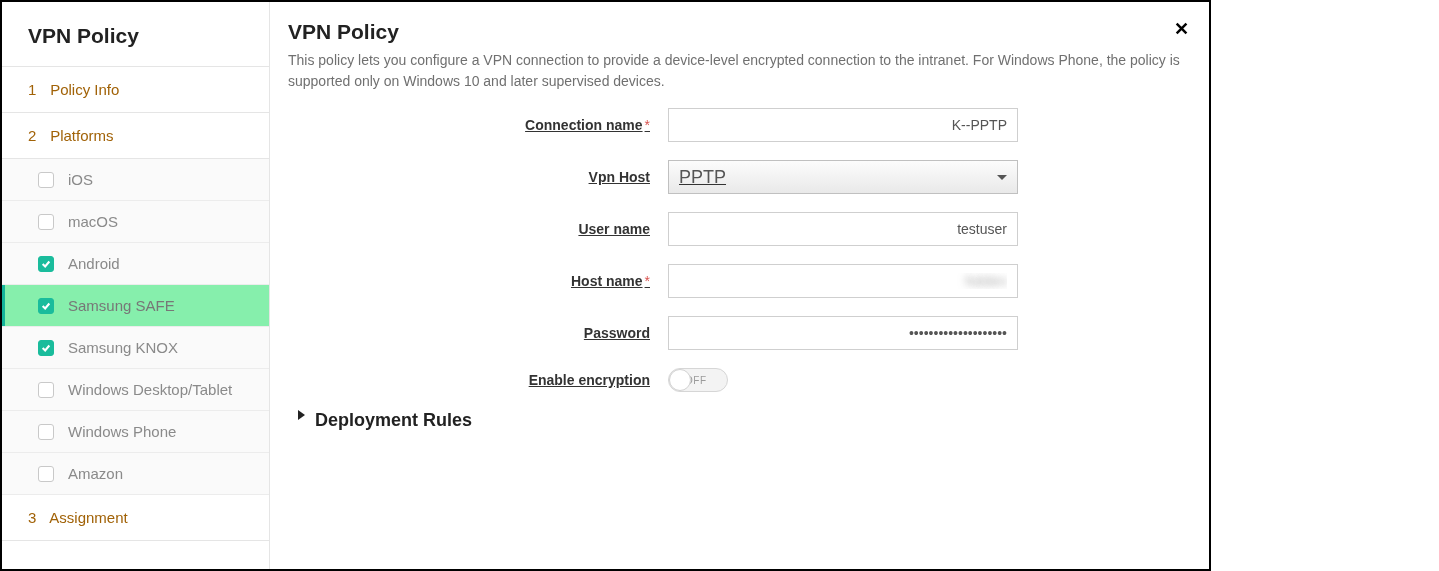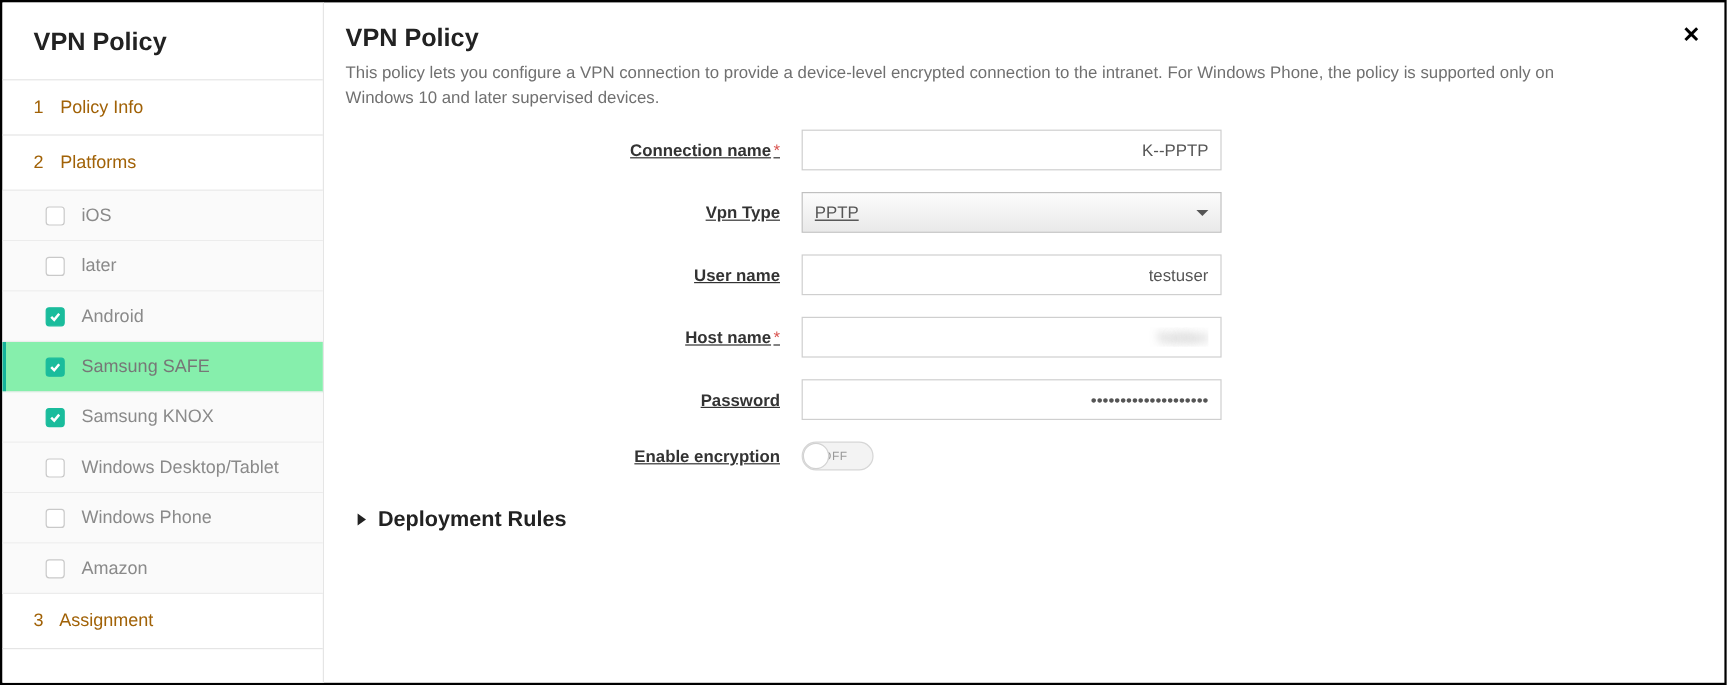--- a/index.html
+++ b/index.html
@@ -3,21 +3,21 @@
 <meta charset="utf-8">
 <style>
   * { box-sizing: border-box; margin: 0; padding: 0; }
   body {
     font-family: "Segoe UI", Arial, sans-serif;
     font-size: 14px;
     color: #333;
     background: #fff;
   }
   .window {
-    width: 1439px;
+    width: 1211px;
     height: 571px;
     border: 2px solid #000;
     display: flex;
     background: #fff;
     position: relative;
     overflow: hidden;
   }
   
   .sidebar {
     width: 268px;
@@ -157,21 +157,21 @@
   }
   .select {
     width: 100%;
     height: 34px;
     border: 1px solid #c0c0c0;
     background: linear-gradient(#fcfcfc, #e9e9e9);
     padding: 0 10px;
     display: flex;
     align-items: center;
     justify-content: space-between;
-    font-size: 14px;
+    font-size: 18px;
     color: #555;
     cursor: pointer;
   }
   .select .caret {
     border-left: 5px solid transparent;
     border-right: 5px solid transparent;
     border-top: 5px solid #555;
   }
   .toggle {
     width: 60px;
@@ -195,22 +195,22 @@
     top: 0;
   }
   .toggle .tlabel {
     font-size: 10px;
     color: #9a9a9a;
     margin-left: 16px;
     letter-spacing: 0.5px;
   }
   .section-header {
     display: flex;
-    align-items: center;
-    margin-top: 30px;
+    align-items: flex-start;
+    margin-top: 18px;
     cursor: pointer;
   }
   .section-header .tri {
     border-top: 5px solid transparent;
     border-bottom: 5px solid transparent;
     border-left: 7px solid #222;
     margin-right: 10px;
     margin-left: 10px;
   }
   .section-header .stitle {
@@ -236,21 +236,21 @@
       <span class="step-num">2</span>
       <span>Platforms</span>
     </div>
 
     <div class="platform-item">
       <span class="checkbox"></span>
       <span>iOS</span>
     </div>
     <div class="platform-item">
       <span class="checkbox"></span>
-      <span>later</span>
+      <span>macOS</span>
     </div>
     <div class="platform-item">
       <span class="checkbox checked">
           <svg viewBox="0 0 12 12">
             <polyline points="2,6 5,9 10,3"></polyline>
           </svg>
         </span>
       <span>Android</span>
     </div>
     <div class="platform-item active">
@@ -299,21 +299,21 @@
       <div class="form-row">
         <div class="form-label">
           <span>Connection name</span><span class="req">*</span>
         </div>
         <div class="form-control-wrap">
           <input type="text" class="text-input" value="K--PPTP" style="">
         </div>
       </div>
 
       <div class="form-row">
-        <div class="form-label">Vpn Type</div>
+        <div class="form-label">Vpn Host</div>
         <div class="form-control-wrap">
           <div class="select">
             <span>PPTP</span>
             <span class="caret"></span>
           </div>
         </div>
       </div>
 
       <div class="form-row">
         <div class="form-label">User name</div>

